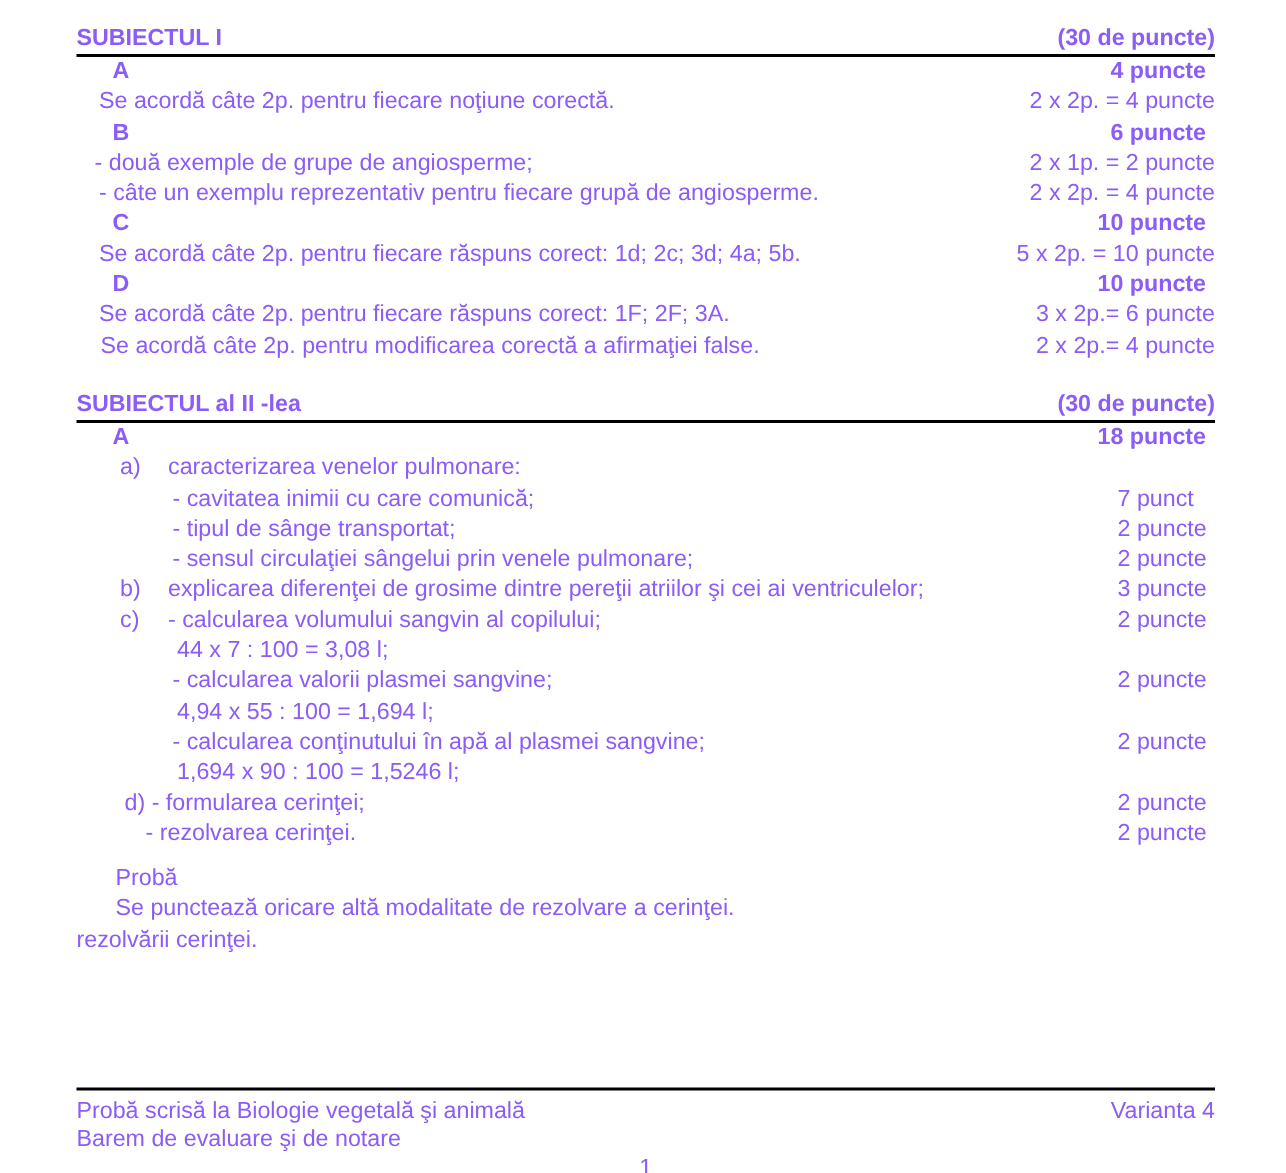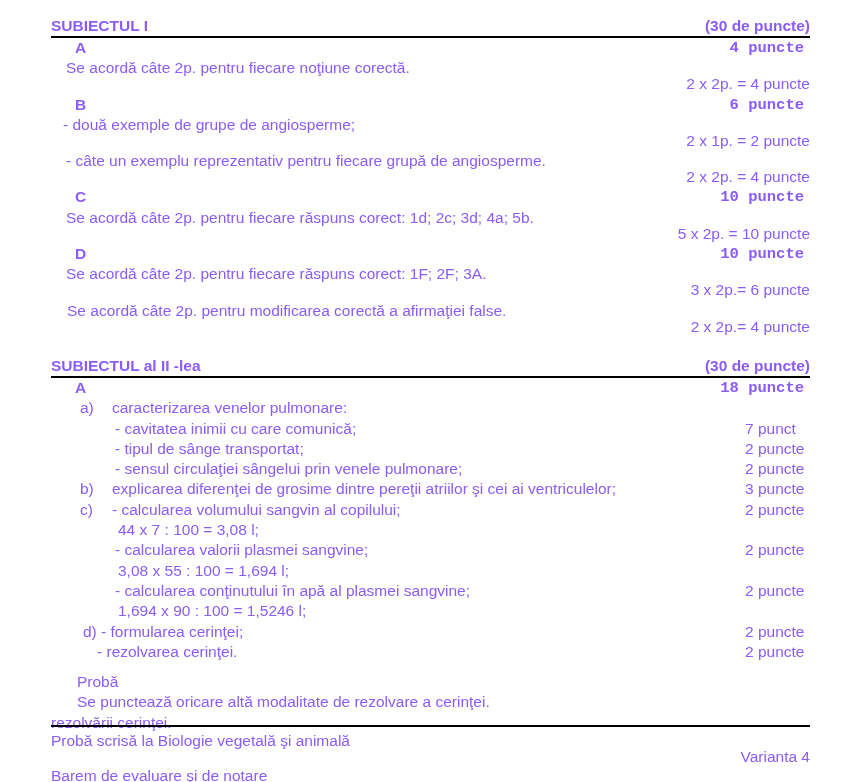--- a/index.html
+++ b/index.html
@@ -6,22 +6,22 @@
   .page {
     position:relative; width:857px; height:782px; background:#ffffff;
     font-family:"Liberation Sans","DejaVu Sans",sans-serif;
     font-size:15.5px; color:#8b5cf6; overflow:hidden;padding-left:36px;
   }
   .content { position:absolute; left:51px; top:16px; width:759px; }
   .hdr { display:flex; font-weight:bold; line-height:20px; border-bottom:2px solid #000; white-space:nowrap; }
   .hdr .sp { margin-left:auto; }
   .row { display:flex; line-height:20.3px; white-space:nowrap; }
   .b { font-weight:bold; }
-  .rt  { margin-left:auto;margin-top:16px; }
-  .rtb { margin-left:auto; padding-right:6px; font-weight:bold;font-family:Liberation Mono, monospace; }
+  .rt  { margin-left:auto; }
+  .rtb { margin-left:auto; padding-right:6px; font-weight:bold; }
   .rt2 { margin-left:auto; width:65px; flex:0 0 65px; }
   .mk  { width:32px; flex:0 0 32px; }
   .pl12 { padding-left:12px; }
   .pl15 { padding-left:15px; }
   .pl16 { padding-left:16px;text-align:center; }
   .pl24 { padding-left:24px; }
   .pl26 { padding-left:26px; }
   .pl29 { padding-left:29px; }
   .pl32 { padding-left:32px; }
   .pl46 { padding-left:46px; }
@@ -124,21 +124,21 @@
     </div>
     <div class="row">
       <span class="pl67">44 x 7 : 100 = 3,08 l;</span>
       <span class="rt2"></span>
     </div>
     <div class="row">
       <span class="pl64">- calcularea valorii plasmei sangvine;</span>
       <span class="rt2">2 puncte</span>
     </div>
     <div class="row">
-      <span class="pl67">3,08 x 55 : 100 = 1,694 l;</span>
+      <span class="pl67">4,94 x 55 : 100 = 1,694 l;</span>
       <span class="rt2"></span>
     </div>
     <div class="row">
       <span class="pl64">- calcularea conţinutului în apă al plasmei sangvine;</span>
       <span class="rt2">2 puncte</span>
     </div>
     <div class="row">
       <span class="pl67">1,694 x 90 : 100 = 1,5246 l;</span>
       <span class="rt2"></span>
     </div>

